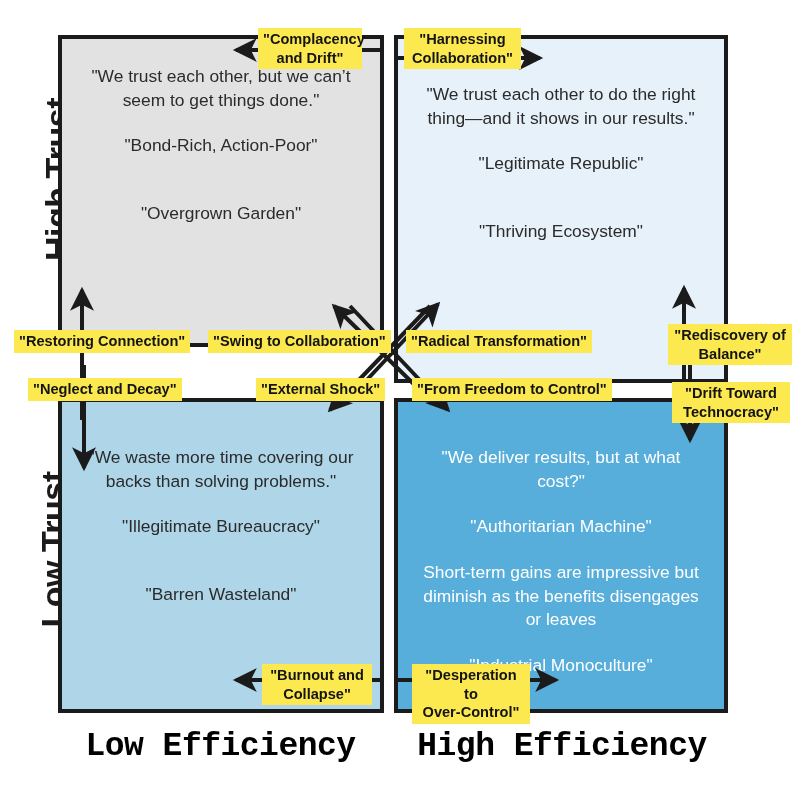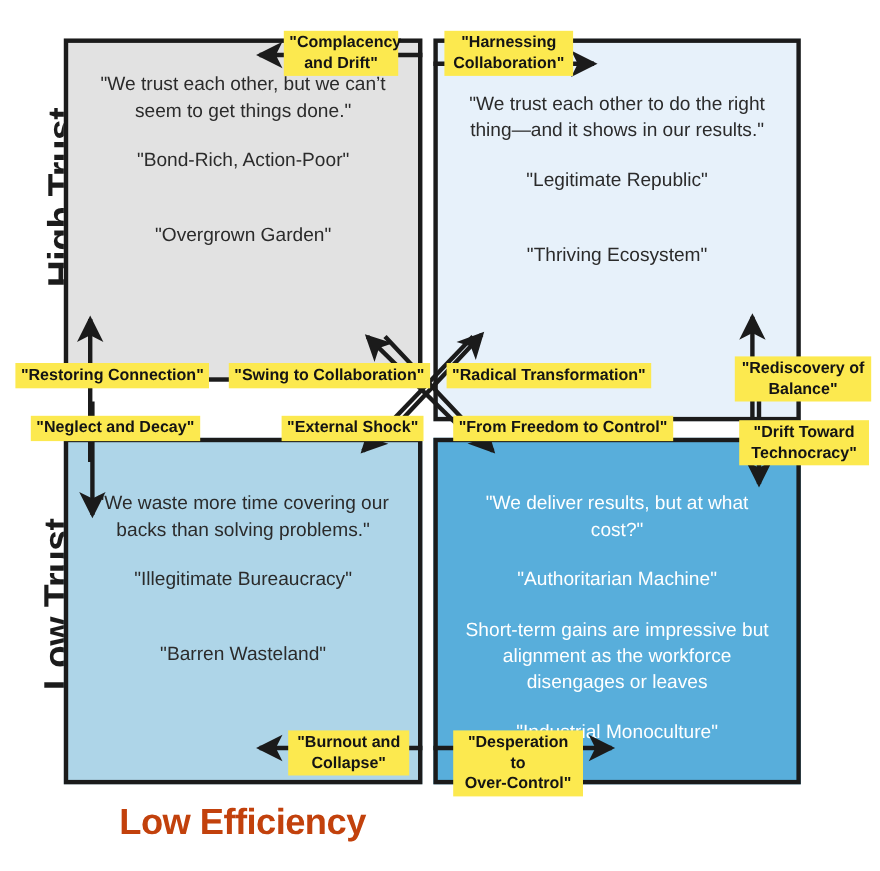--- a/index.html
+++ b/index.html
@@ -30,24 +30,25 @@
     letter-spacing: -0.5px;
     white-space: nowrap;
     transform-origin: 50% 50%;
     transform: rotate(-90deg);
     text-align: center;
   }
   .axis-h {
     position: absolute;
     font-weight: 700;
     font-size: 33px;
-    color: #c2410c;
+    color: #000000;
     letter-spacing: -0.5px;
     white-space: nowrap;
     text-align: center;
+    font-family: Liberation Mono, monospace;
   }
 
   
   .quad {
     position: absolute;
     box-sizing: border-box;
     border: 4px solid #1b1b1b;
     display: flex;
     flex-direction: column;
     align-items: center;
@@ -96,20 +97,23 @@
 
   <div class="axis-v" style="left:-38px; top:160px; width:190px;">
     <span>High Trust</span>
   </div>
   <div class="axis-v" style="left:-42px; top:530px; width:190px;">
     <span>Low Trust</span>
   </div>
   <div class="axis-h" style="left:58px; top:728px; width:325px;">
     <span>Low Efficiency</span>
   </div>
+  <div class="axis-h" style="left:396px; top:728px; width:332px;">
+    <span>High Efficiency</span>
+  </div>
 
   <div class="quad" style="left:58px; top:35px; width:326px; height:312px; background:#e2e2e2;">
     <div class="line">"We trust each other, but we can’t seem to get things done."</div>
     <div class="gap-m"></div>
     <div class="line">"Bond-Rich, Action-Poor"</div>
     <div class="gap-m"></div>
     <div class="gap-m"></div>
     <div class="line">"Overgrown Garden"</div>
   </div>
 
@@ -129,21 +133,21 @@
     <div class="gap-m"></div>
     <div class="gap-m"></div>
     <div class="line">"Barren Wasteland"</div>
   </div>
 
   <div class="quad dark" style="left:394px; top:398px; width:334px; height:315px; background:#58aedb; padding-top:44px;">
     <div class="line">"We deliver results, but at what cost?"</div>
     <div class="gap-m"></div>
     <div class="line">"Authoritarian Machine"</div>
     <div class="gap-m"></div>
-    <div class="line">Short-term gains are impressive but alignment as the workforce disengages or leaves</div>
+    <div class="line">Short-term gains are impressive but diminish as the benefits disengages or leaves</div>
     <div class="gap-m"></div>
     <div class="line">"Industrial Monoculture"</div>
   </div>
 
   <svg id="arrows" viewBox="0 0 800 792">
     <defs>
       <marker id="ah" markerWidth="7" markerHeight="7" refX="5.6" refY="3.5" orient="auto" markerUnits="strokeWidth">
         <path d="M0.4,0.5 L6.4,3.5 L0.4,6.5 L1.9,3.5 Z" fill="#1b1b1b"></path>
       </marker>
     </defs>

